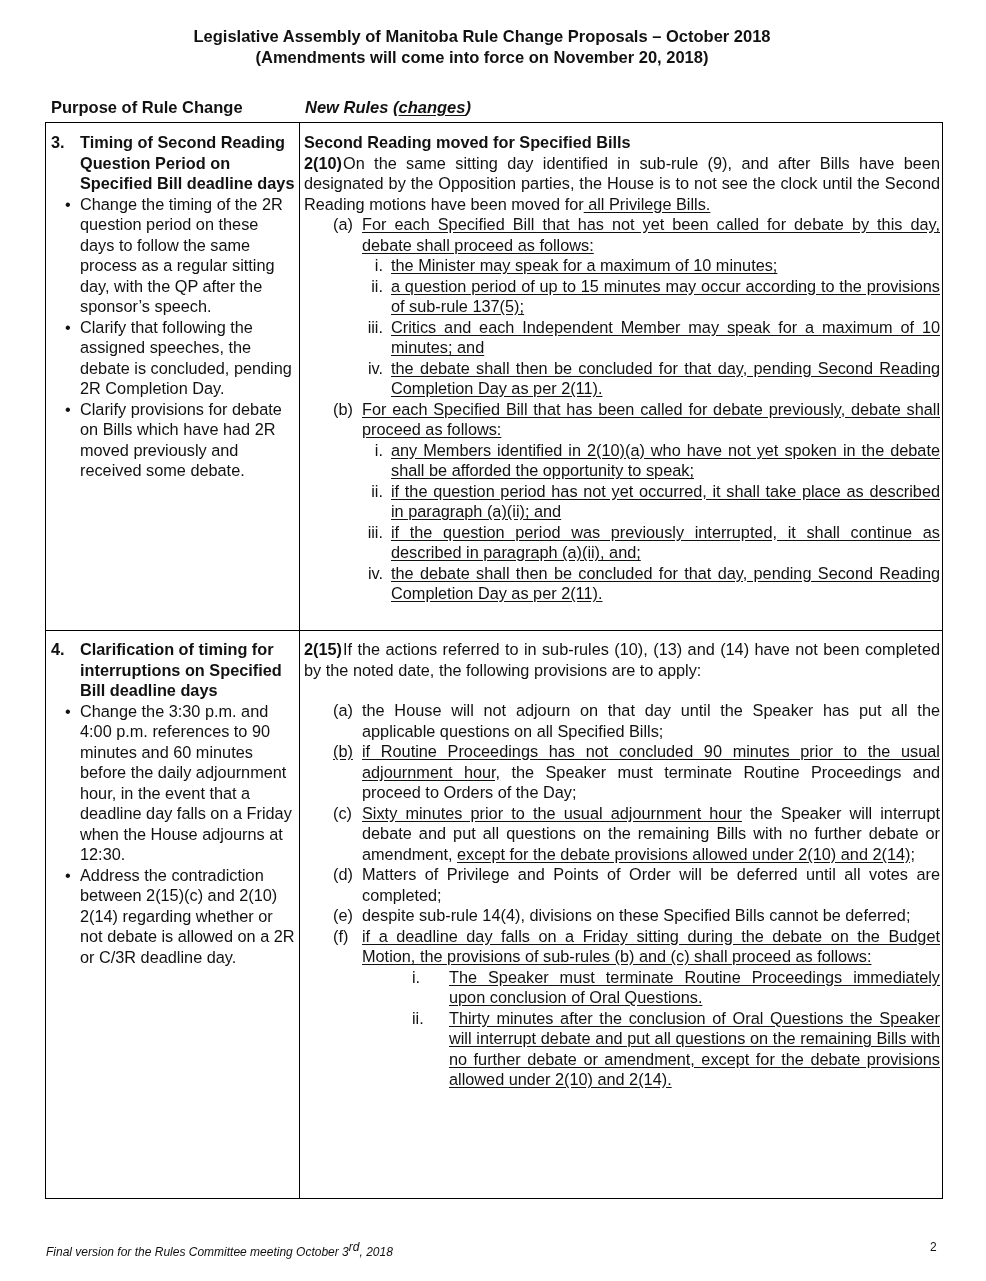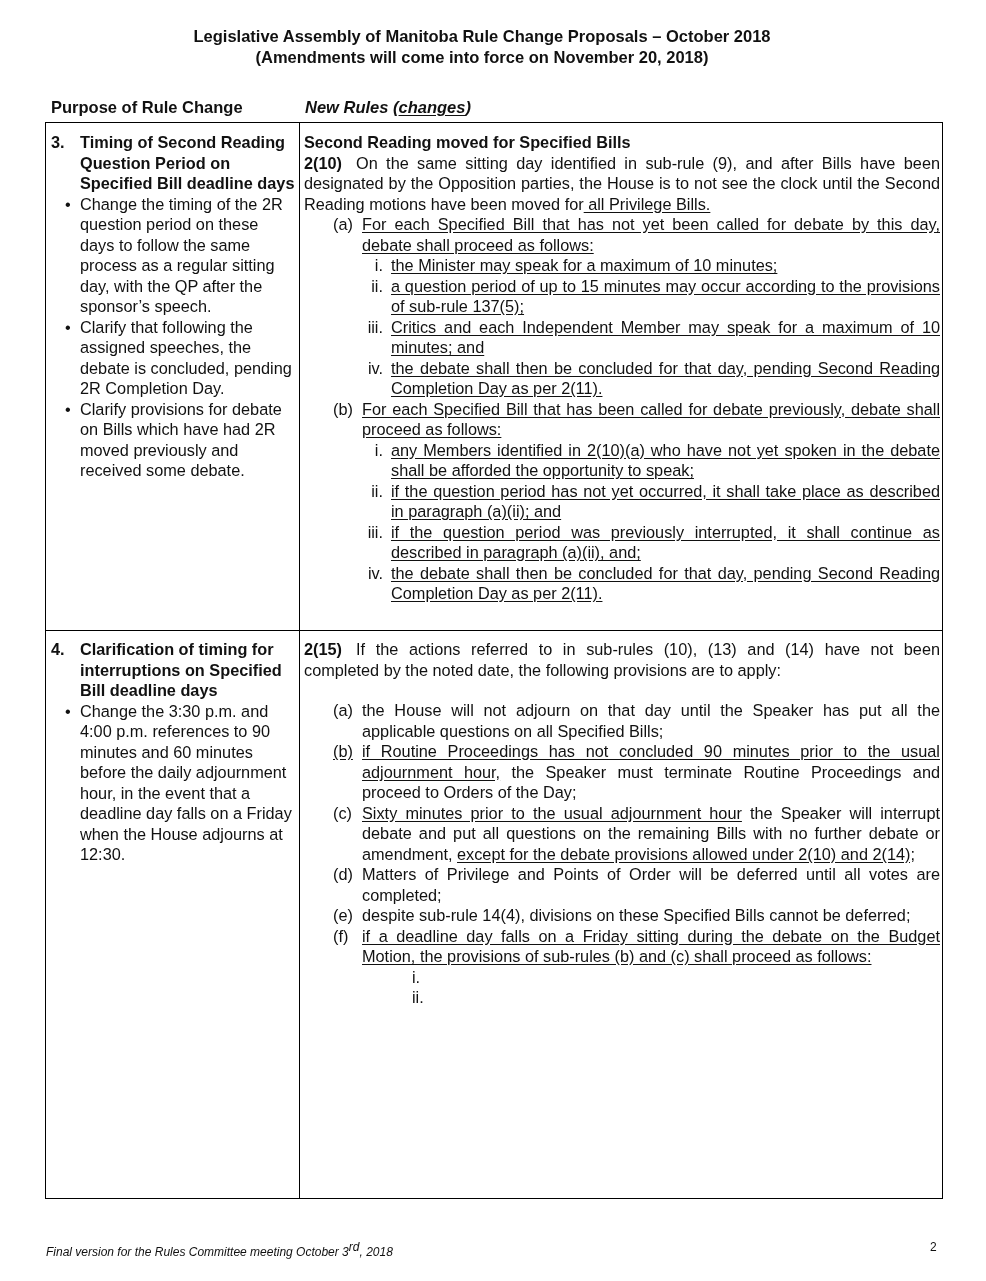--- a/index.html
+++ b/index.html
@@ -38,21 +38,21 @@
   .num-head .t { flex: 1; }
   .bullets { margin: 0; padding: 0 0 0 29px; list-style: none; }
   .bullets li { position: relative; padding-left: 0; }
   .bullets li::before {
     content: "•"; position: absolute; left: -15px; top: 0;
   }
   .bullets li span { display: block; }
 
   .rhead { font-weight: bold; }
   .para { text-align: justify; }
-  .para b { font-weight: bold; margin-right: 14px; }
+  .para b { font-weight: bold; margin-right: 1px; }
 
   .alpha { display: flex; padding-left: 29px; text-align: justify; }
   .alpha .lab { width: 29px; flex: none; }
   .alpha .txt { flex: 1; }
   .roman { display: flex; padding-left: 58px; text-align: justify; }
   .roman .lab { width: 29px; flex: none; text-align: right; padding-right: 8px; box-sizing: border-box; }
   .roman .txt { flex: 1; }
   .roman2 { display: flex; padding-left: 58px; text-align: justify; }
   .roman2 .lab { width: 87px; flex: none; padding-left: 50px; box-sizing: border-box; }
   .roman2 .txt { flex: 1; }
@@ -144,20 +144,23 @@
 
   <div class="cell left2">
     <div class="num-head">
       <span class="n">4.</span>
       <span class="t">Clarification of timing for interruptions on Specified Bill deadline days</span>
     </div>
     <ul class="bullets">
       <li>
           <span>Change the 3:30 p.m. and 4:00 p.m. references to 90 minutes and 60 minutes before the daily adjournment hour, in the event that a deadline day falls on a Friday when the House adjourns at 12:30.</span>
         </li>
+      <li>
+          <span>Address the contradiction between 2(15)(c) and 2(10) 2(14) regarding whether or not debate is allowed on a 2R or C/3R deadline day.</span>
+        </li>
     </ul>
   </div>
 
   <div class="cell right2">
     <div class="para"><b>2(15)</b><span>If the actions referred to in sub-rules (10), (13) and (14) have not been completed by the noted date, the following provisions are to apply:</span></div>
     <div class="gap"></div>
 
     <div class="alpha">
         <span class="lab">(a)</span>
         <span class="txt">the House will not adjourn on that day until the Speaker has put all the applicable questions on all Specified Bills;</span>
@@ -177,21 +180,23 @@
     <div class="alpha">
         <span class="lab">(e)</span>
         <span class="txt">despite sub-rule 14(4), divisions on these Specified Bills cannot be deferred;</span>
       </div>
     <div class="alpha">
         <span class="lab">(f)</span>
         <span class="txt u">if a deadline day falls on a Friday sitting during the debate on the Budget Motion, the provisions of sub-rules (b) and (c) shall proceed as follows:</span>
       </div>
     <div class="roman2">
         <span class="lab">i.</span>
+        <span class="txt u">The Speaker must terminate Routine Proceedings immediately upon conclusion of Oral Questions.</span>
       </div>
     <div class="roman2">
         <span class="lab">ii.</span>
+        <span class="txt u">Thirty minutes after the conclusion of Oral Questions the Speaker will interrupt debate and put all questions on the remaining Bills with no further debate or amendment, except for the debate provisions allowed under 2(10) and 2(14).</span>
       </div>
   </div>
 </div>
 
 <div class="footer"><span>Final version for the Rules Committee meeting October 3</span><sup>rd</sup><span>, 2018</span></div>
 <div class="pageno">2</div>
 
 </body></html>

